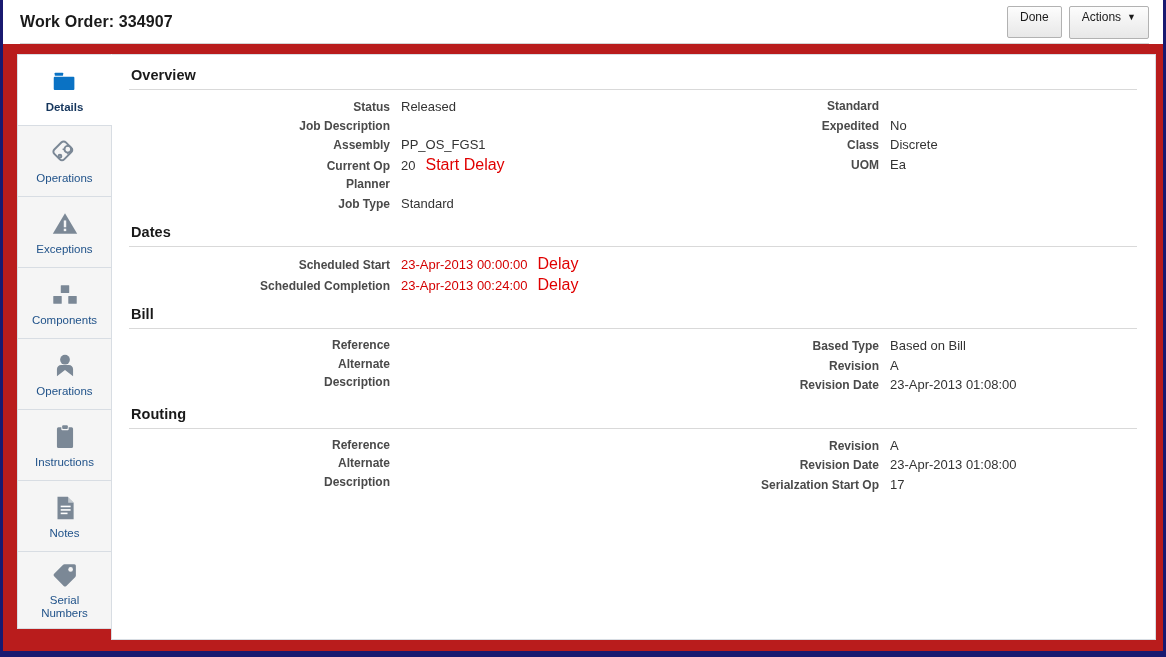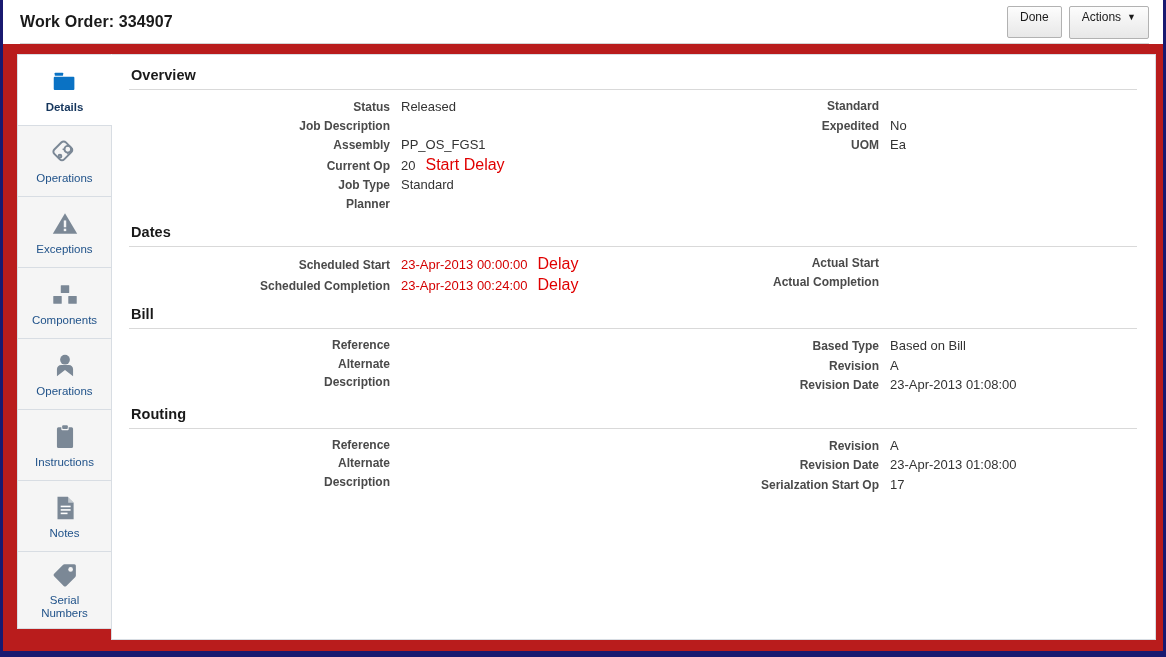--- a/index.html
+++ b/index.html
@@ -318,36 +318,40 @@
                 <div class="frow">
                   <div class="flabel">Assembly</div>
                   <div class="fvalue">PP_OS_FGS1</div>
                 </div>
                 <div class="frow">
                   <div class="flabel">Current Op</div>
                   <div class="fvalue">20</div>
                   <div class="ftag">Start Delay</div>
                 </div>
                 <div class="frow">
+                  <div class="flabel">Planner</div>
+                  <div class="fvalue"></div>
+                </div>
+                <div class="frow">
                   <div class="flabel">Job Type</div>
                   <div class="fvalue">Standard</div>
                 </div>
-                <div class="frow">
-                  <div class="flabel">Planner</div>
-                  <div class="fvalue"></div>
-                </div>
               </div>
               <div class="col col-right">
                 <div class="frow">
                   <div class="flabel">Standard</div>
                   <div class="fvalue"></div>
                 </div>
                 <div class="frow">
                   <div class="flabel">Expedited</div>
                   <div class="fvalue">No</div>
+                </div>
+                <div class="frow">
+                  <div class="flabel">Class</div>
+                  <div class="fvalue">Discrete</div>
                 </div>
                 <div class="frow">
                   <div class="flabel">UOM</div>
                   <div class="fvalue">Ea</div>
                 </div>
               </div>
             </div>
           </div>
           <div class="section">
             <div class="section-title">Dates</div>
@@ -358,30 +362,20 @@
                   <div class="flabel">Scheduled Start</div>
                   <div class="fvalue red">23-Apr-2013 00:00:00</div>
                   <div class="ftag">Delay</div>
                 </div>
                 <div class="frow">
                   <div class="flabel">Scheduled Completion</div>
                   <div class="fvalue red">23-Apr-2013 00:24:00</div>
                   <div class="ftag">Delay</div>
                 </div>
               </div>
-              <div class="col col-right">
-                <div class="frow">
-                  <div class="flabel">Actual Start</div>
-                  <div class="fvalue"></div>
-                </div>
-                <div class="frow">
-                  <div class="flabel">Actual Completion</div>
-                  <div class="fvalue"></div>
-                </div>
-              </div>
             </div>
           </div>
           <div class="section">
             <div class="section-title">Bill</div>
             <div class="section-rule"></div>
             <div class="cols section-body">
               <div class="col col-left">
                 <div class="frow">
                   <div class="flabel">Reference</div>
                   <div class="fvalue"></div>

